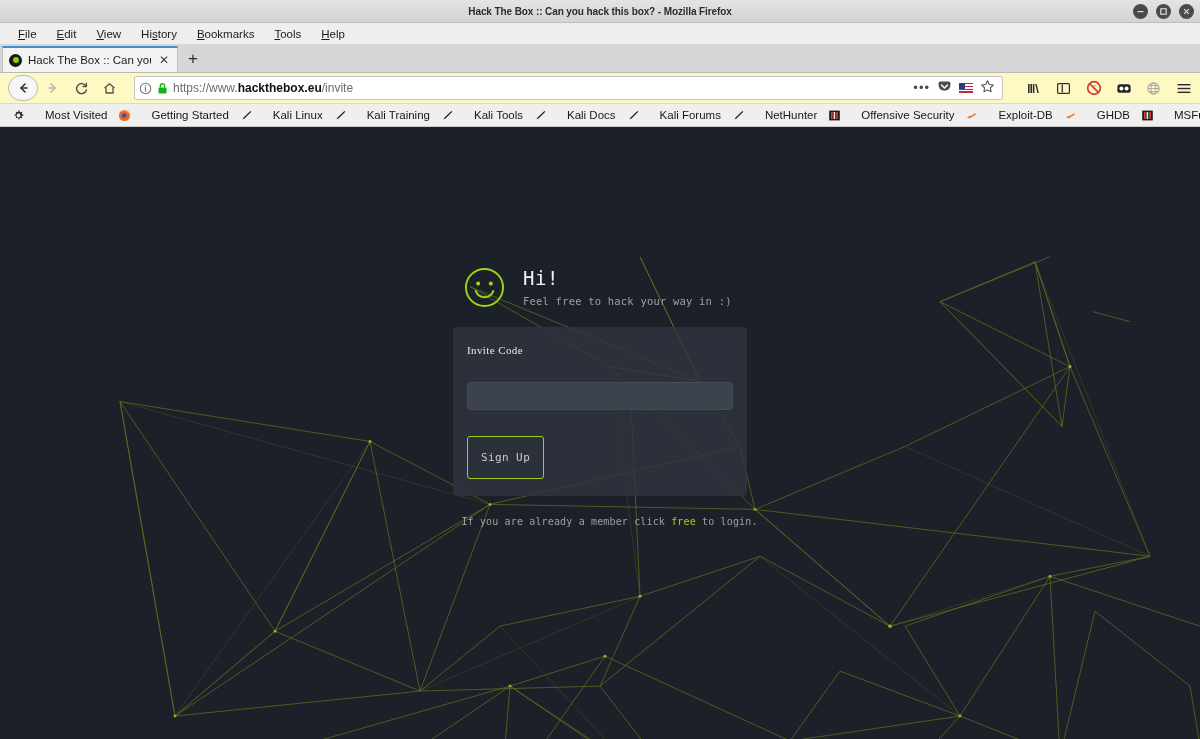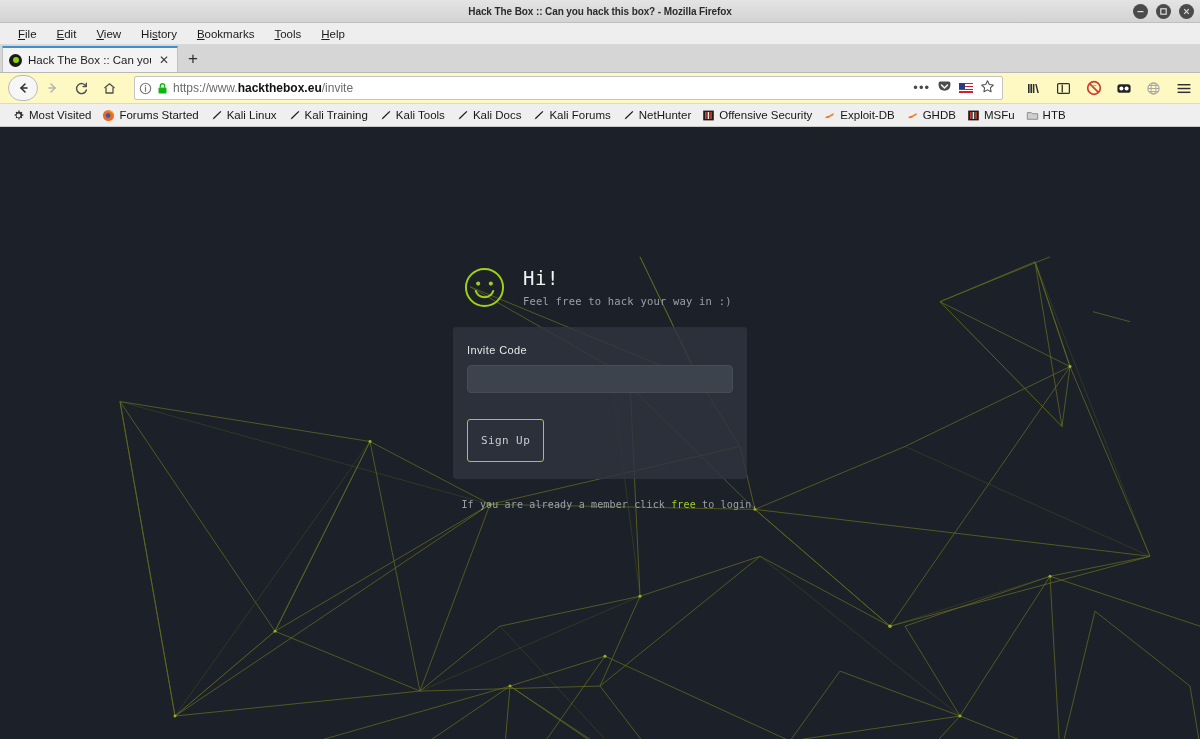--- a/index.html
+++ b/index.html
@@ -80,21 +80,21 @@
   .flag:after{content:"";position:absolute;left:0;top:0;width:6px;height:5.6px;background:#2a3b82;}
   .toolicons{display:flex;align-items:center;gap:13px;padding-left:14px;}
   .ticon{width:17px;height:17px;display:flex;align-items:center;justify-content:center;color:#2e2e2e;}
 
   
   .bmbar{
     height:22px;flex:0 0 22px;background:#efefef;
     display:flex;align-items:center;padding-left:8px;gap:0px;
     border-bottom:1px solid #c9c9c9;
   }
-  .bm{display:flex;align-items:center;gap:4px;padding:0 7px 0 4px;font-size:11.5px;color:#171717;white-space:nowrap;}
+  .bm{display:flex;align-items:center;gap:20px;padding:0 7px 0 4px;font-size:11.5px;color:#171717;white-space:nowrap;}
   .bmico{width:13px;height:13px;display:flex;align-items:center;justify-content:center;flex:0 0 13px;}
 
   
   .page{flex:1;position:relative;background:#1c2029;overflow:hidden;}
   .bgsvg{position:absolute;inset:0;width:100%;height:100%;}
 
   .center{
     position:absolute;left:453px;top:140px;width:313px;
   }
   .hero{display:flex;align-items:center;gap:18px;margin-bottom:19px;padding-left:11px;}
@@ -102,21 +102,21 @@
   .herotext{display:flex;flex-direction:column;}
   .hi{font-family:"DejaVu Sans Mono","Liberation Mono",monospace;font-size:19px;color:#f2f2f2;line-height:1.15;letter-spacing:0.5px;}
   .sub{font-family:"DejaVu Sans Mono","Liberation Mono",monospace;font-size:10.5px;color:#9aa0a6;margin-top:5px;letter-spacing:0.2px;}
 
   .panel{
     width:294px;box-sizing:border-box;
     background:rgba(47,53,63,0.80);
     border-radius:3px;
     padding:17px 14px 17px 14px;
   }
-  .lbl{font-family:Liberation Sans, sans-serif;font-size:11px;color:#e7e7e7;letter-spacing:0.4px;margin-bottom:9px;}
+  .lbl{font-family:Liberation Serif, serif;font-size:11px;color:#e7e7e7;letter-spacing:0.4px;margin-bottom:26px;}
   .inp{
     width:100%;height:28px;box-sizing:border-box;
     background:#3c434d;border:1px solid #454d57;border-radius:4px;
     outline:none;color:#e0e0e0;
     font-family:"DejaVu Sans Mono","Liberation Mono",monospace;font-size:12px;
     padding:0 8px;
   }
   .signup{
     margin-top:26px;
     background:transparent;border:1px solid #9fd11a;border-radius:3px;
@@ -294,21 +294,21 @@
     </div>
 
     <div class="bm">
       <span class="bmico">
         <svg width="13" height="13" viewBox="0 0 13 13">
             <circle cx="6.5" cy="6.5" r="5.6" fill="#e8692a"></circle>
             <path d="M6.5 1.4 a5.3 5.3 0 0 1 4.6 7.9 A5.3 5.3 0 0 0 4.2 2.4 a5.4 5.4 0 0 1 2.3-1z" fill="#f7c02f"></path>
             <circle cx="6.1" cy="6.6" r="2.3" fill="#2c5fa8"></circle>
           </svg>
       </span>
-      <span>Forums Started</span>
+      <span>Getting Started</span>
     </div>
 
     <div class="bm">
       <span class="bmico">
         <svg width="13" height="13" viewBox="0 0 13 13">
             <path d="M10.4 1.9 L11.3 2.8 L4.5 9.5 L2.6 10.6 L3.6 8.6 Z" fill="#1b1b1b"></path>
           </svg>
       </span>
       <span>Kali Linux</span>
     </div>

